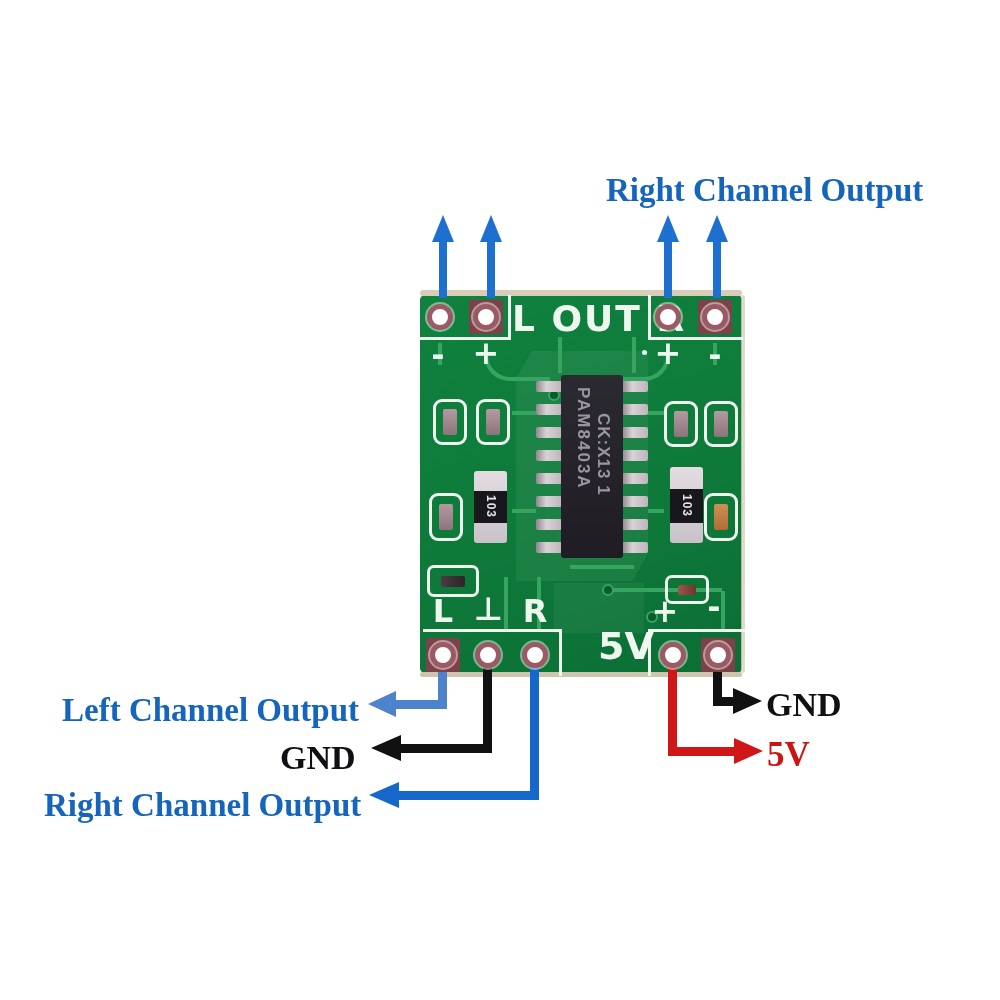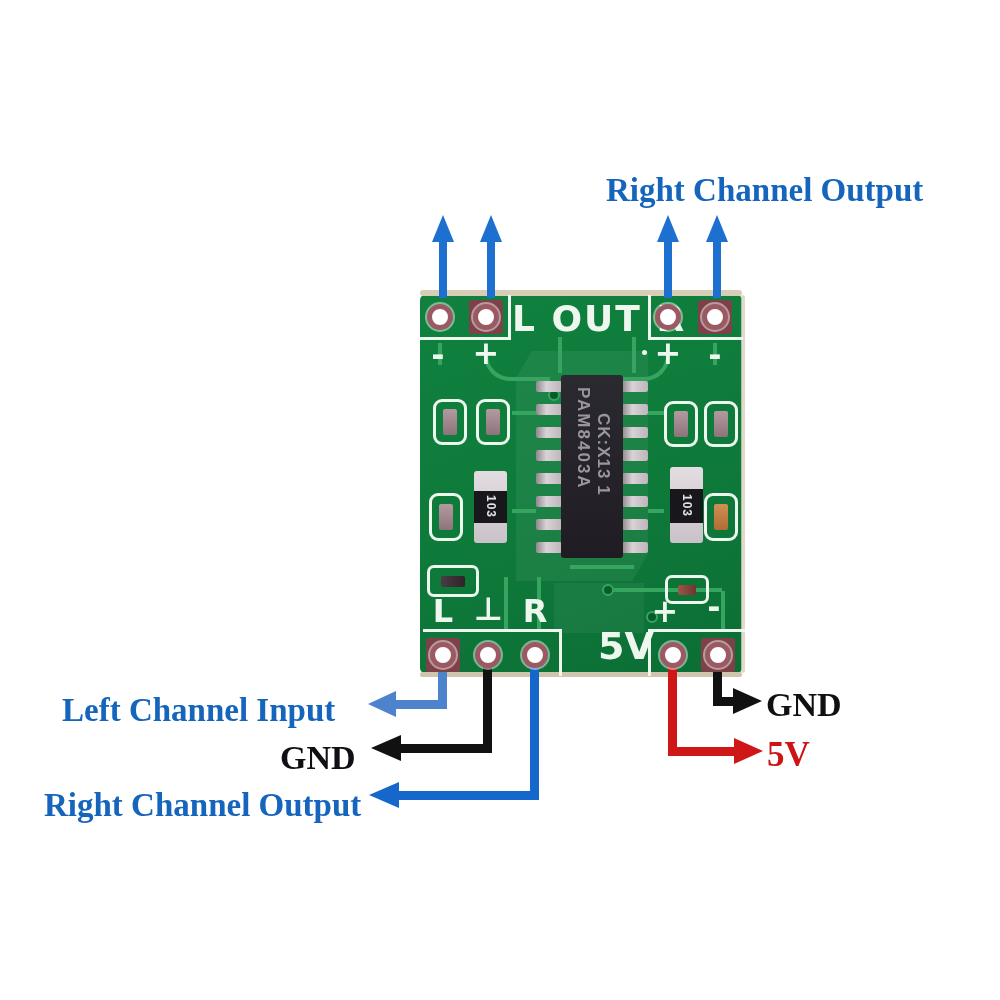--- a/index.html
+++ b/index.html
@@ -99,21 +99,21 @@
   <div class="ah left" style="left:369px;top:782px;border-right:30px solid #1567cc;"></div>
 
   <div class="wire" style="left:668px;top:658px;width:9px;height:98px;background:#cf1717;"></div>
   <div class="wire" style="left:668px;top:747px;width:68px;height:9px;background:#cf1717;"></div>
   <div class="ah right" style="left:734px;top:738px;border-left:29px solid #cf1717;"></div>
 
   <div class="wire" style="left:713px;top:658px;width:9px;height:48px;background:#111111;"></div>
   <div class="wire" style="left:713px;top:697px;width:24px;height:9px;background:#111111;"></div>
   <div class="ah right" style="left:733px;top:688px;border-left:29px solid #111111;"></div>
 
-  <div class="ann" style="left:62px;top:694px;">Left Channel Input</div>
+  <div class="ann" style="left:62px;top:694px;">Left Channel Output</div>
   <div class="ann black" style="left:280px;top:741px;">GND</div>
   <div class="ann" style="left:44px;top:789px;">Right Channel Output</div>
   <div class="ann black" style="left:766px;top:688px;">GND</div>
   <div class="ann red" style="left:767px;top:737px;">5V</div>
 
   <div id="board">
 
     <div class="strip" style="left:0;top:-5px;width:100%;height:6px;"></div>
     <div class="strip" style="left:0;bottom:-4px;width:100%;height:5px;background:#cfc5ae;"></div>
     <div class="strip" style="right:-3px;top:0;width:4px;height:100%;background:#d9cfbc;opacity:.8;"></div>

